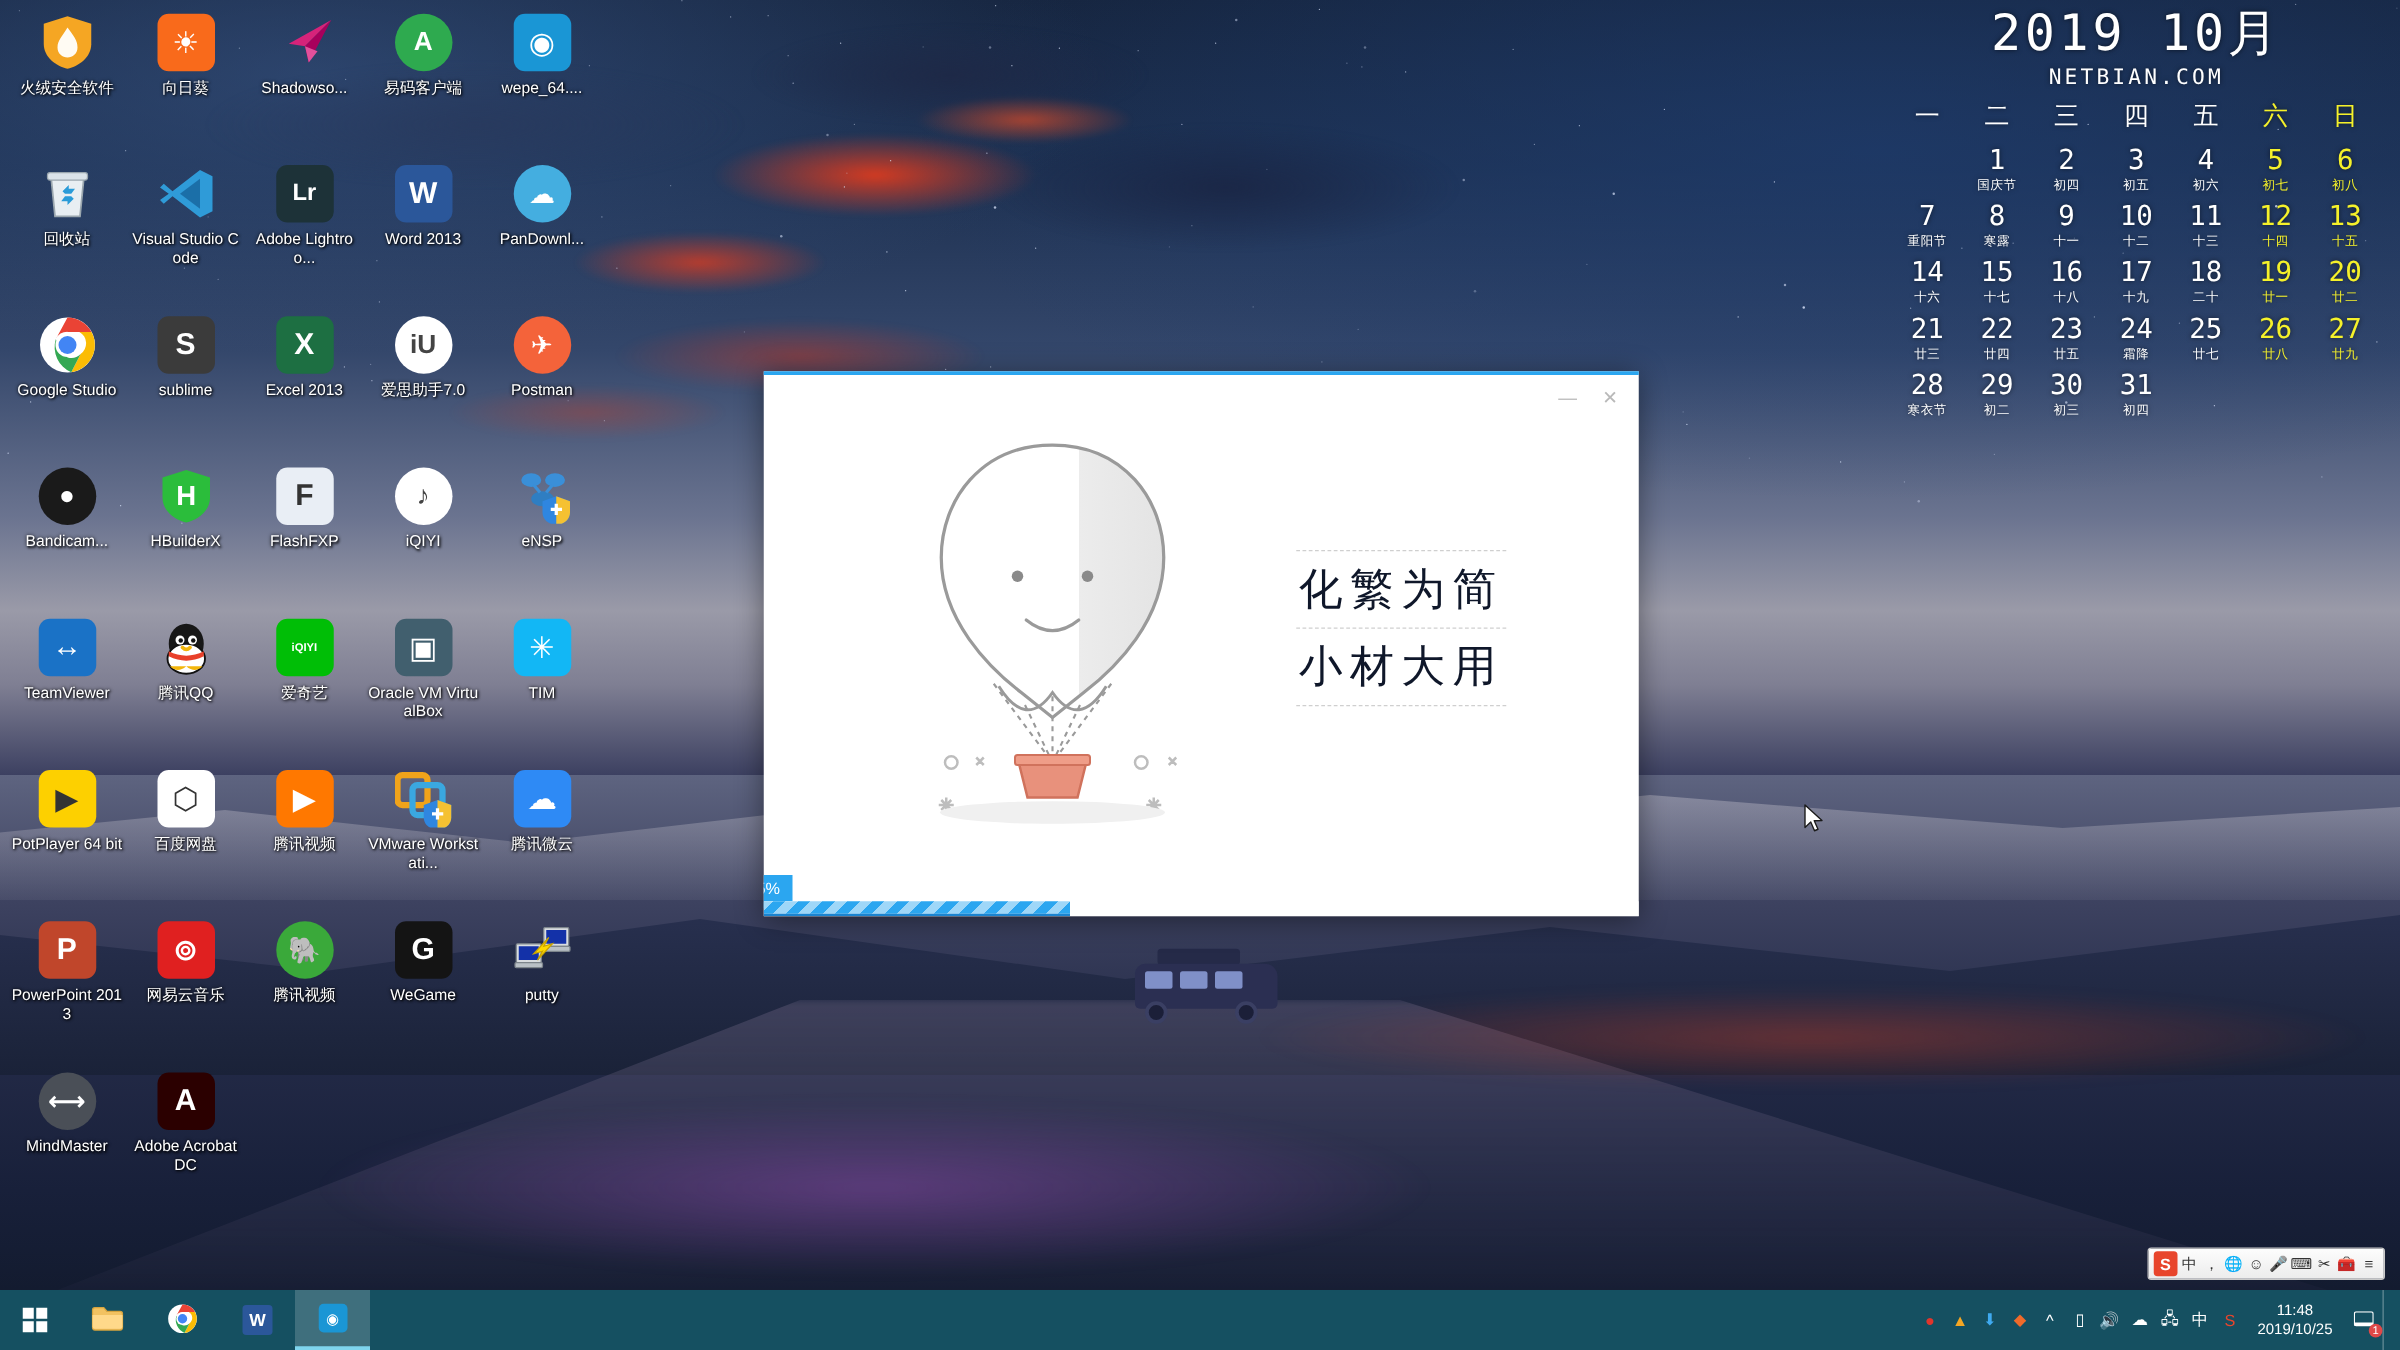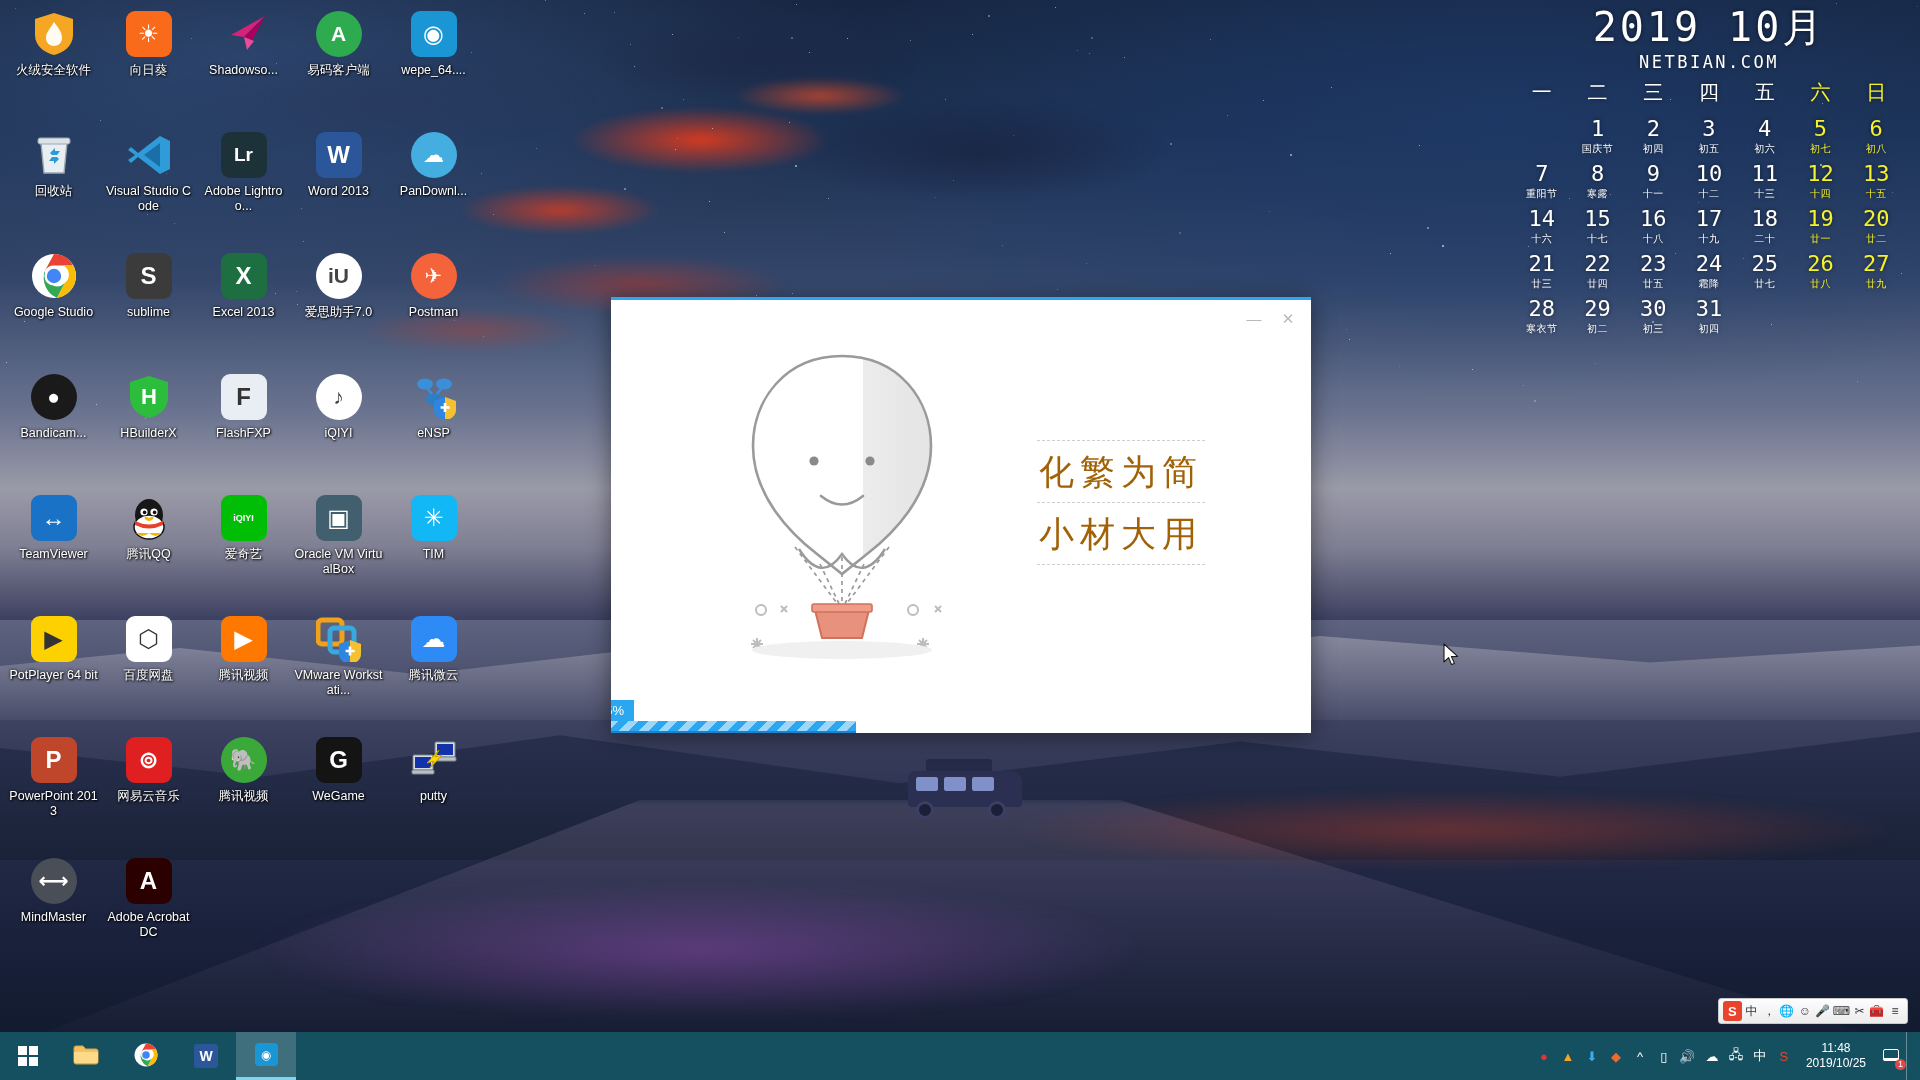--- a/index.html
+++ b/index.html
@@ -132,21 +132,21 @@
     color:#b9b9b9; font-size:15px; line-height:1; cursor:pointer; background:transparent; border:none;
   }
   #inst-body {
     position:absolute; left:0; top:0; width:100%; height:100%;
     display:flex; align-items:center; justify-content:center; gap:70px;
     padding-bottom:28px;
   }
   #mascot { width:250px; height:330px; position:relative; flex:none; }
   #slogan { display:flex; flex-direction:column; gap:0; }
   .slog-line {
-    font-size:35px; letter-spacing:6px; color:#a16207; line-height:1;
+    font-size:35px; letter-spacing:6px; color:#0f172a; line-height:1;
     padding:13px 2px; border-top:1px dashed #cfcfcf;
     font-family:"Liberation Sans","DejaVu Sans",sans-serif;
     text-align:center;
   }
   .slog-line:last-child { border-bottom:1px dashed #cfcfcf; }
 
   #progress-wrap { position:absolute; left:0; bottom:0; width:100%; height:12px; background:#fff; }
   #progress-fill {
     position:absolute; left:0; top:0; height:12px; width:35%;
     background-image:repeating-linear-gradient(-45deg,#2ba6f0 0 7px,#9fd7f8 7px 14px);

